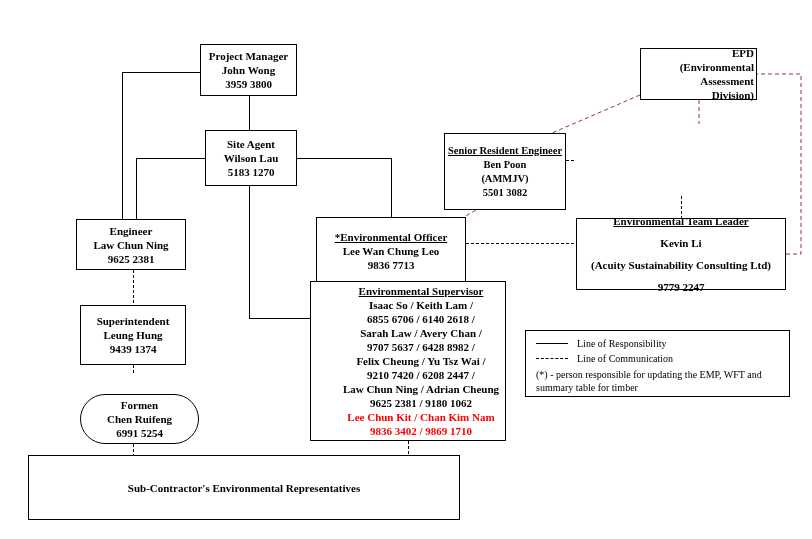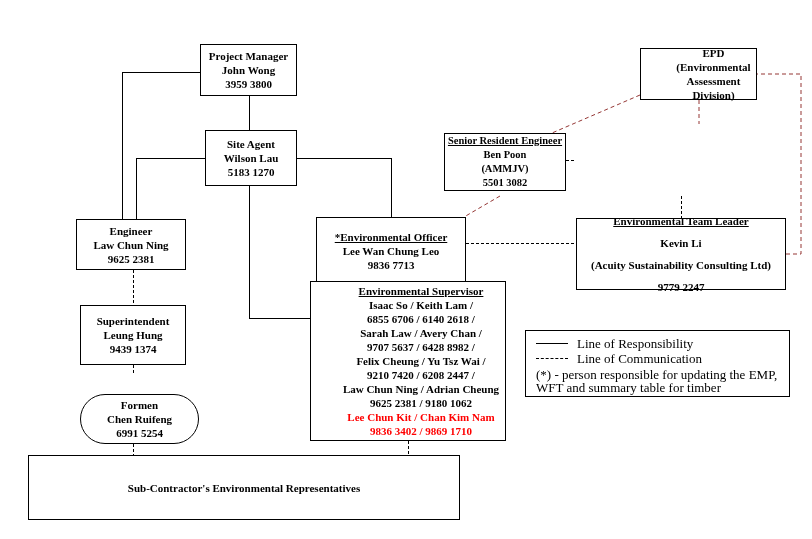--- a/index.html
+++ b/index.html
@@ -3,45 +3,45 @@
 <meta charset="utf-8">
 <style>
   * { box-sizing: border-box; margin: 0; padding: 0; }
   html, body { background: #ffffff; }
   body { font-family: "Liberation Serif", "DejaVu Serif", serif; }
   .canvas { position: relative; width: 812px; height: 539px; background: #ffffff; overflow: hidden; }
   .wires { position: absolute; left: 0; top: 0; }
   .box {
     position: absolute; background: #ffffff; border: 1px solid #000;
     display: flex; flex-direction: column; justify-content: center; align-items: center;
-    text-align: center; font-weight: bold; font-size: 11px; line-height: 14px; color: #000;
+    text-align: right; font-weight: bold; font-size: 11px; line-height: 14px; color: #000;
     padding: 1px 2px;
   }
   .box .t { white-space: nowrap; }
   .box .t.u { text-decoration: underline; }
   .box .t.wrap { white-space: normal; }
   .box .l { white-space: nowrap; }
   .red { color: #FF0000; }
 
   .pm  { left: 200px; top: 44px;  width: 97px;  height: 52px; }
   .sa  { left: 205px; top: 130px; width: 92px;  height: 56px; }
   .eng { left: 76px;  top: 219px; width: 110px; height: 51px; }
   .eo  { left: 316px; top: 217px; width: 150px; height: 67px; }
   .epd { left: 640px; top: 48px;  width: 117px; height: 52px; padding-left: 32px; }
-  .sre { left: 444px; top: 133px; width: 122px; height: 58px; font-size: 10.5px; }
+  .sre { left: 444px; top: 133px; width: 122px; height: 77px; font-size: 10.5px; }
   .iec { left: 576px; top: 124px; width: 210px; height: 72px; }
   .etl { left: 576px; top: 218px; width: 210px; height: 72px; gap: 8px; }
   .sup { left: 80px;  top: 305px; width: 106px; height: 60px; }
   .es  { left: 310px; top: 281px; width: 196px; height: 160px; line-height: 14px; padding-left: 28px; }
   .fm  { left: 80px;  top: 394px; width: 119px; height: 50px; border-radius: 25px; }
   .sub { left: 28px;  top: 455px; width: 432px; height: 65px; }
 
   .legend {
     position: absolute; left: 525px; top: 330px; width: 265px; height: 67px;
-    border: 1px solid #000; background: #fff; font-size: 13px; line-height: 13px;
+    border: 1px solid #000; background: #fff; font-size: 10px; line-height: 13px;
     padding: 6px 8px 4px 10px; display: flex; flex-direction: column; gap: 2px;
     font-weight: normal; color: #000;
   }
   .lrow { display: flex; align-items: center; }
   .sw { display: inline-block; width: 32px; height: 0; border-top: 1px solid #000; margin-right: 9px; }
   .sw.dash { border-top-style: dashed; }
   .lnote { margin-top: 1px; }
 </style>
 </head>
 <body>

